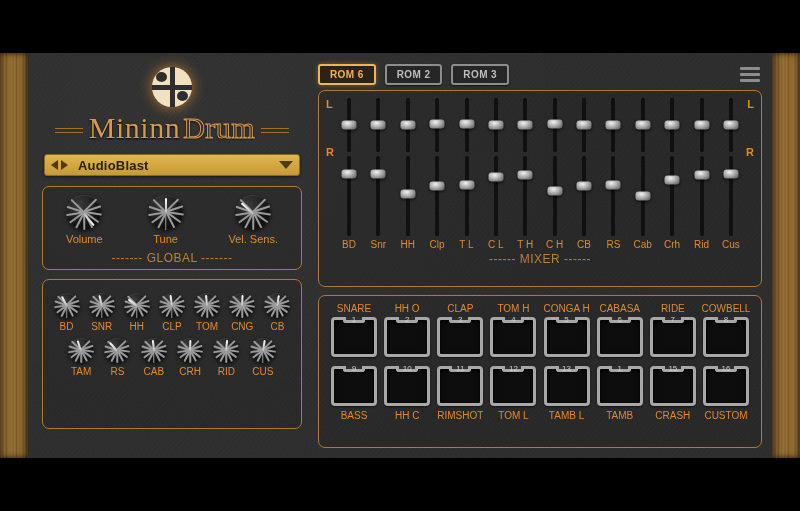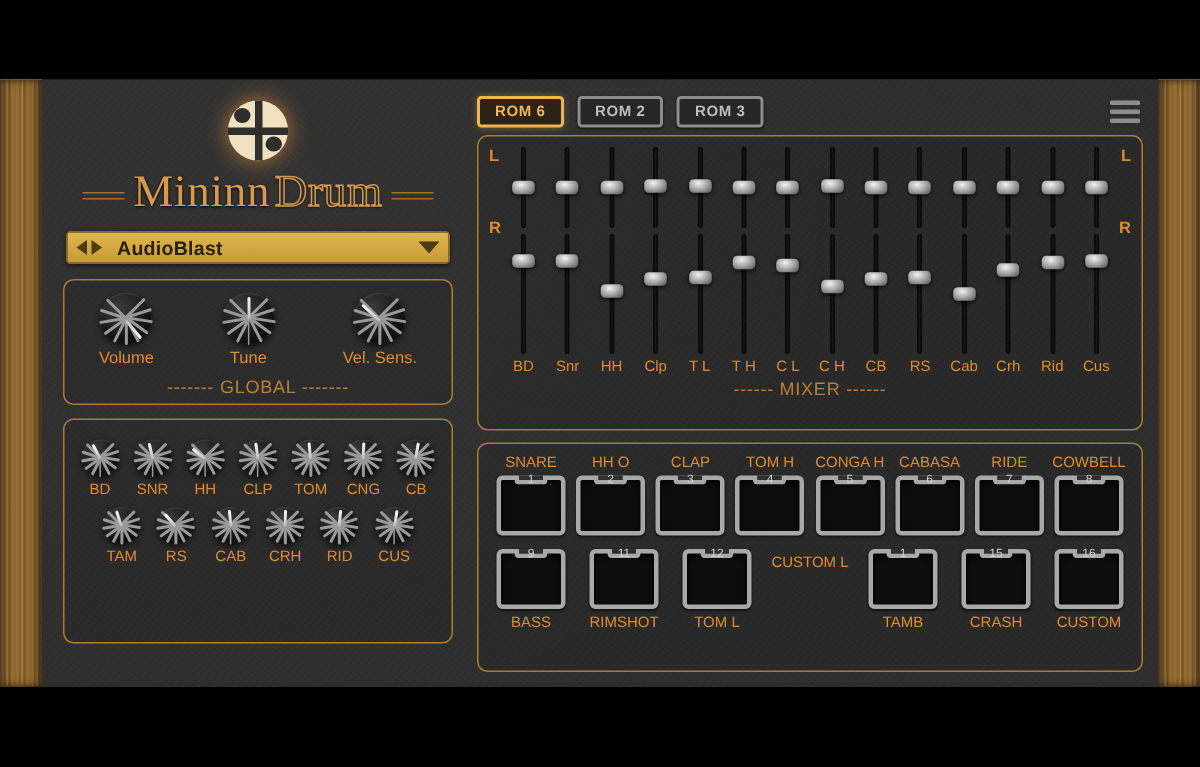--- a/index.html
+++ b/index.html
@@ -659,34 +659,34 @@
                 </div>
                 <div class="ch-label">T L</div>
               </div>
               <div class="chan">
                 <div class="fader pan">
                   <div class="slot"></div>
     <div class="cap" style="top:50%"></div>
                 </div>
                 <div class="fader vol">
                   <div class="slot"></div>
+    <div class="cap" style="top:26%"></div>
+                </div>
+                <div class="ch-label">C L</div>
+              </div>
+              <div class="chan">
+                <div class="fader pan">
+                  <div class="slot"></div>
+    <div class="cap" style="top:50%"></div>
+                </div>
+                <div class="fader vol">
+                  <div class="slot"></div>
     <div class="cap" style="top:24%"></div>
                 </div>
                 <div class="ch-label">T H</div>
-              </div>
-              <div class="chan">
-                <div class="fader pan">
-                  <div class="slot"></div>
-    <div class="cap" style="top:50%"></div>
-                </div>
-                <div class="fader vol">
-                  <div class="slot"></div>
-    <div class="cap" style="top:26%"></div>
-                </div>
-                <div class="ch-label">C L</div>
               </div>
               <div class="chan">
                 <div class="fader pan">
                   <div class="slot"></div>
     <div class="cap" style="top:48%"></div>
                 </div>
                 <div class="fader vol">
                   <div class="slot"></div>
     <div class="cap" style="top:44%"></div>
                 </div>
@@ -825,33 +825,44 @@
               <div class="pad-cell">
                 <div class="pad">
                   <div class="notch"></div>
     <div class="num">9</div>
                 </div>
                 <div class="pad-name">BASS</div>
               </div>
               <div class="pad-cell">
                 <div class="pad">
                   <div class="notch"></div>
+    <div class="num">10</div>
+                </div>
+                <div class="pad-name">HH C</div>
+              </div>
+              <div class="pad-cell">
+                <div class="pad">
+                  <div class="notch"></div>
     <div class="num">11</div>
                 </div>
                 <div class="pad-name">RIMSHOT</div>
               </div>
               <div class="pad-cell">
                 <div class="pad">
                   <div class="notch"></div>
     <div class="num">12</div>
                 </div>
                 <div class="pad-name">TOM L</div>
               </div>
               <div class="pad-cell">
-                <div class="pad-name">CUSTOM L</div>
+                <div class="pad">
+                  <div class="notch"></div>
+    <div class="num">13</div>
+                </div>
+                <div class="pad-name">TAMB L</div>
               </div>
               <div class="pad-cell">
                 <div class="pad">
                   <div class="notch"></div>
     <div class="num">1</div>
                 </div>
                 <div class="pad-name">TAMB</div>
               </div>
               <div class="pad-cell">
                 <div class="pad">

